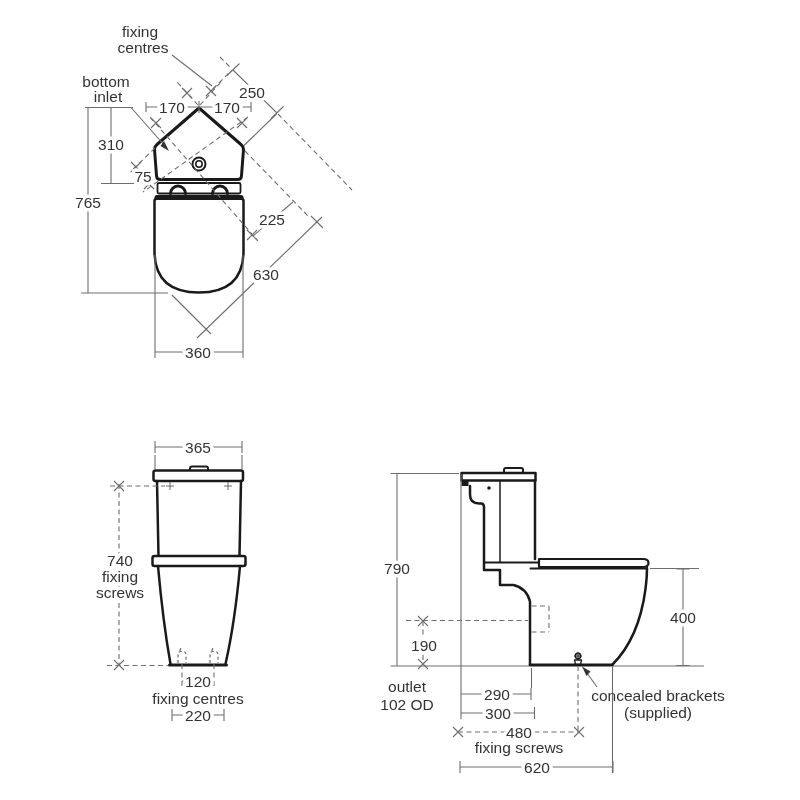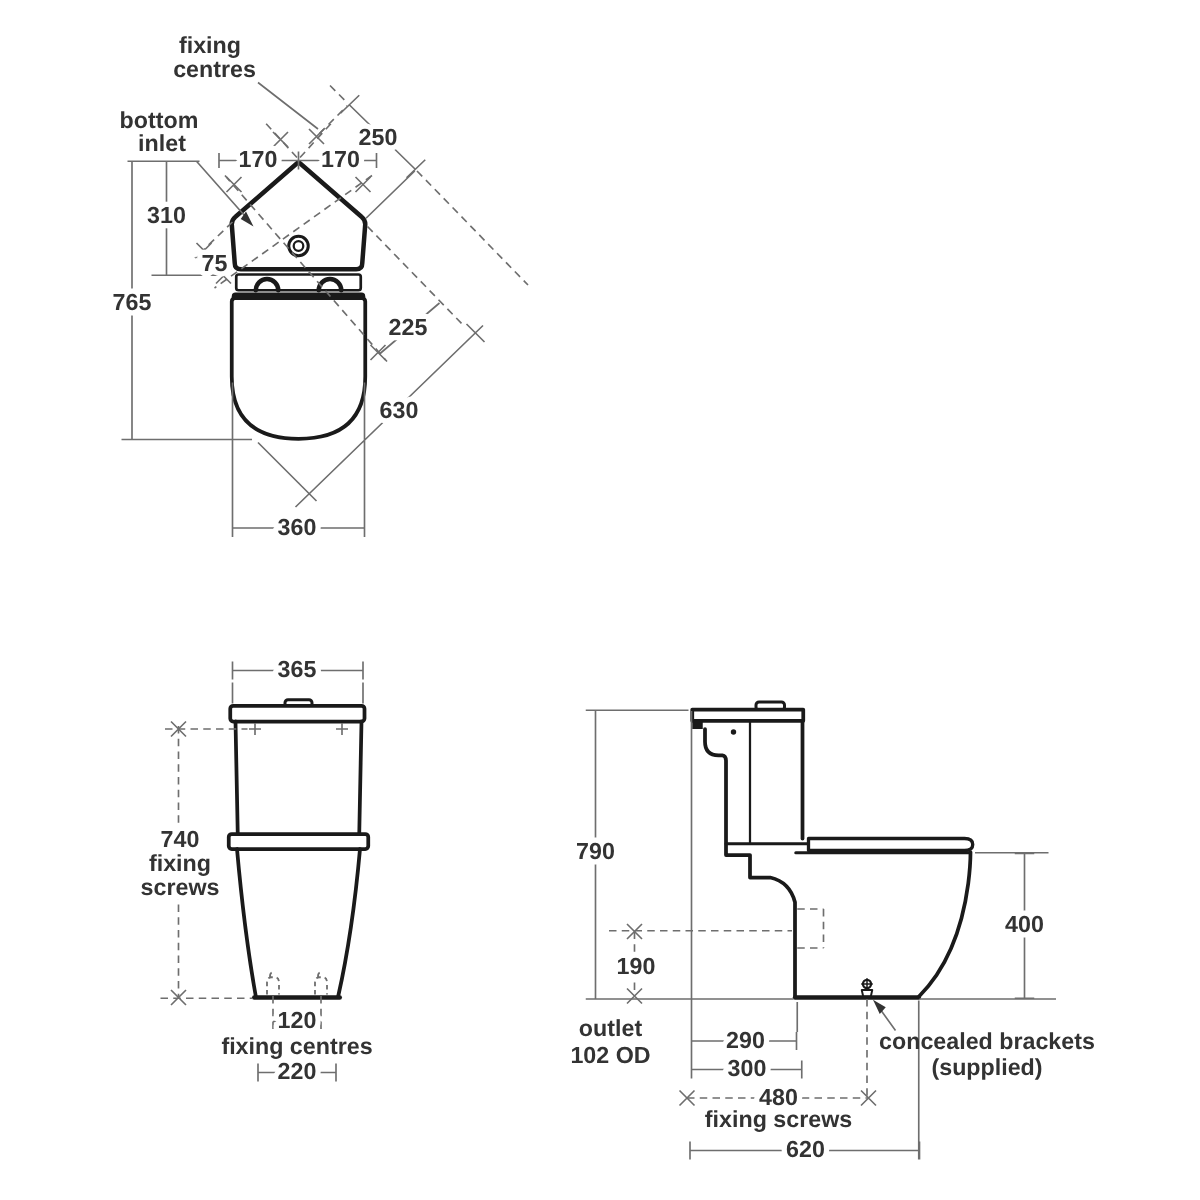--- a/index.html
+++ b/index.html
@@ -1,16 +1,16 @@
 <!DOCTYPE html>
 <html><head>
 <meta charset="utf-8">
 <style>
   html,body{margin:0;padding:0;background:#ffffff;}
-  .stage{width:800px;height:800px;position:relative;background:#ffffff;font-weight:bold;}
+  .stage{width:800px;height:800px;position:relative;background:#ffffff;}
   svg{display:block;}
   svg text{
     font-family:"Liberation Sans","DejaVu Sans",sans-serif;
     font-size:15.5px;
     fill:#333333;
     text-anchor:middle;
     dominant-baseline:central;
   }
   .halo{paint-order:stroke;stroke:#ffffff;stroke-width:7px;stroke-linejoin:round;}
   .obj{fill:none;stroke:#1a1a1a;stroke-linecap:round;stroke-linejoin:round;}

